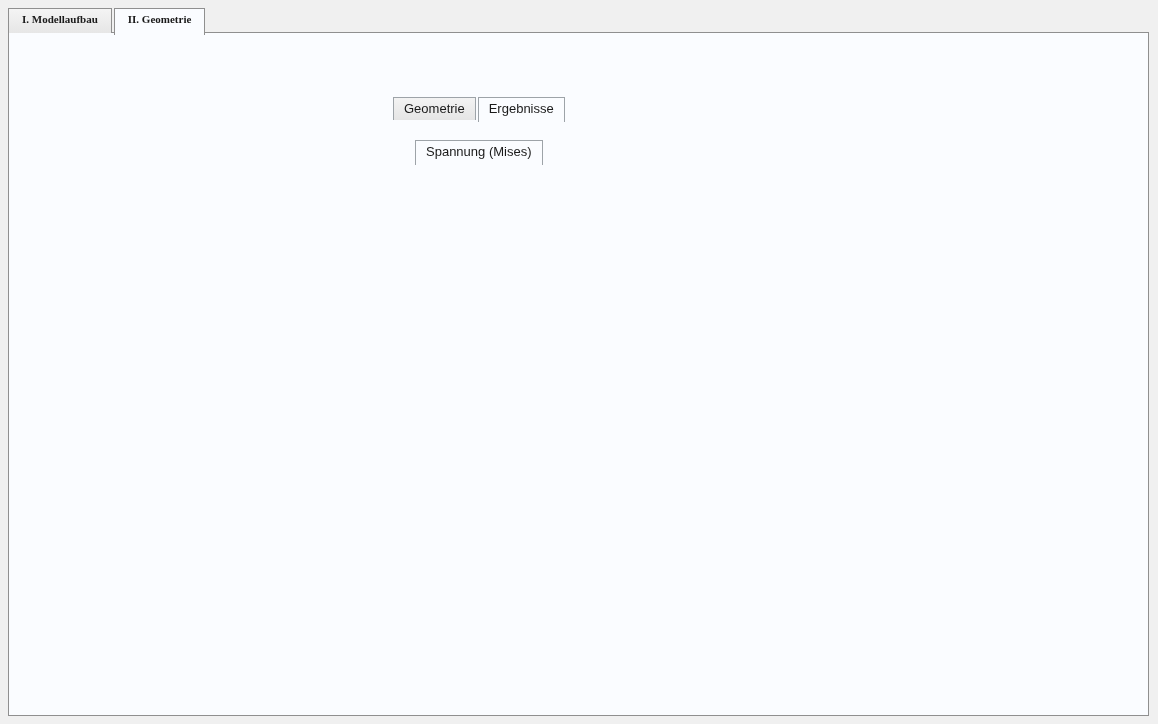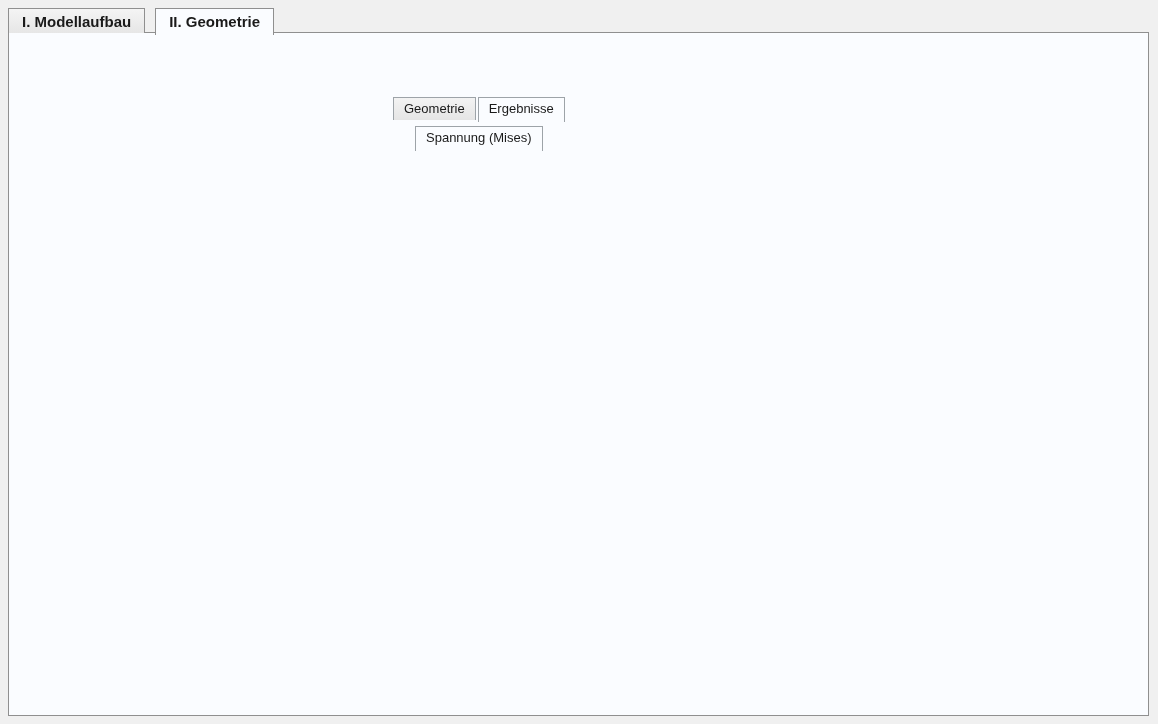--- a/index.html
+++ b/index.html
@@ -7,23 +7,23 @@
     width:1158px;height:724px;position:relative;overflow:hidden;
     background:#f0f0f0;
     font-family:"Liberation Sans",sans-serif;
     font-size:13px;color:#1a1a1a;
     -webkit-font-smoothing:antialiased;
   }
   .abs{position:absolute;}
   
   .main-tabstrip{left:8px;top:8px;display:flex;z-index:3;}
   .main-tab{
-    padding:4px 13px 3px 13px;font-weight:bold;font-size:15px;
-    border:1px solid #8f8f8f;border-bottom:none;margin-right:10px;
-    background:linear-gradient(#f4f4f4,#e6e6e6);cursor:default;height:17px;
+    padding:4px 13px 3px 13px;font-weight:bold;font-size:11px;
+    border:1px solid #8f8f8f;border-bottom:none;margin-right:2px;
+    background:linear-gradient(#f4f4f4,#e6e6e6);cursor:default;height:17px;font-family:Liberation Serif, serif;
   }
   .main-tab.active{background:#fafcff;height:19px;position:relative;top:0px;z-index:4;}
   .main-panel{
     left:8px;top:32px;width:1139px;height:682px;
     background:#fafcff;border:1px solid #8f8f8f;z-index:1;
   }
   
   .lbl{position:absolute;white-space:nowrap;}
   .h-bold{font-size:15px;font-weight:bold;color:#111;}
   .u-lbl{font-size:14px;text-decoration:underline;}
@@ -127,21 +127,21 @@
   <text x="22" y="18.5" text-anchor="middle" font-family="Liberation Sans, sans-serif" font-weight="bold" font-size="13" fill="#eef3fa">V</text>
   <text x="22" y="33" text-anchor="middle" font-family="Liberation Sans, sans-serif" font-weight="bold" font-size="14" fill="#eef3fa">W</text>
 </svg>
 
 <div class="abs sub-tabstrip" style="left:393px;top:97px;text-align:center;">
   <div class="sub-tab">Geometrie</div>
   <div class="sub-tab active">Ergebnisse</div>
 </div>
 <div class="abs sub-panel" style="left:390px;top:120px;width:756px;height:591px;"></div>
 
-<div class="abs sub-tabstrip" style="left:404px;top:126px;z-index:3;padding-left:11px;">
+<div class="abs sub-tabstrip" style="left:404px;top:140px;z-index:3;padding-left:11px;">
   <div class="sub-tab active">Spannung (Mises)</div>
 </div>
 <div class="abs sub-panel" style="left:403px;top:149px;width:737px;height:556px;"></div>
 
 <div class="abs plot-widget" style="left:409px;top:152px;width:717px;height:545px;"></div>
 
 <div class="abs toolbar">
   <div class="tool">
     <svg width="22" height="22">
         <circle cx="9" cy="9" r="6" fill="none" stroke="#2e6496" stroke-width="2"></circle>

